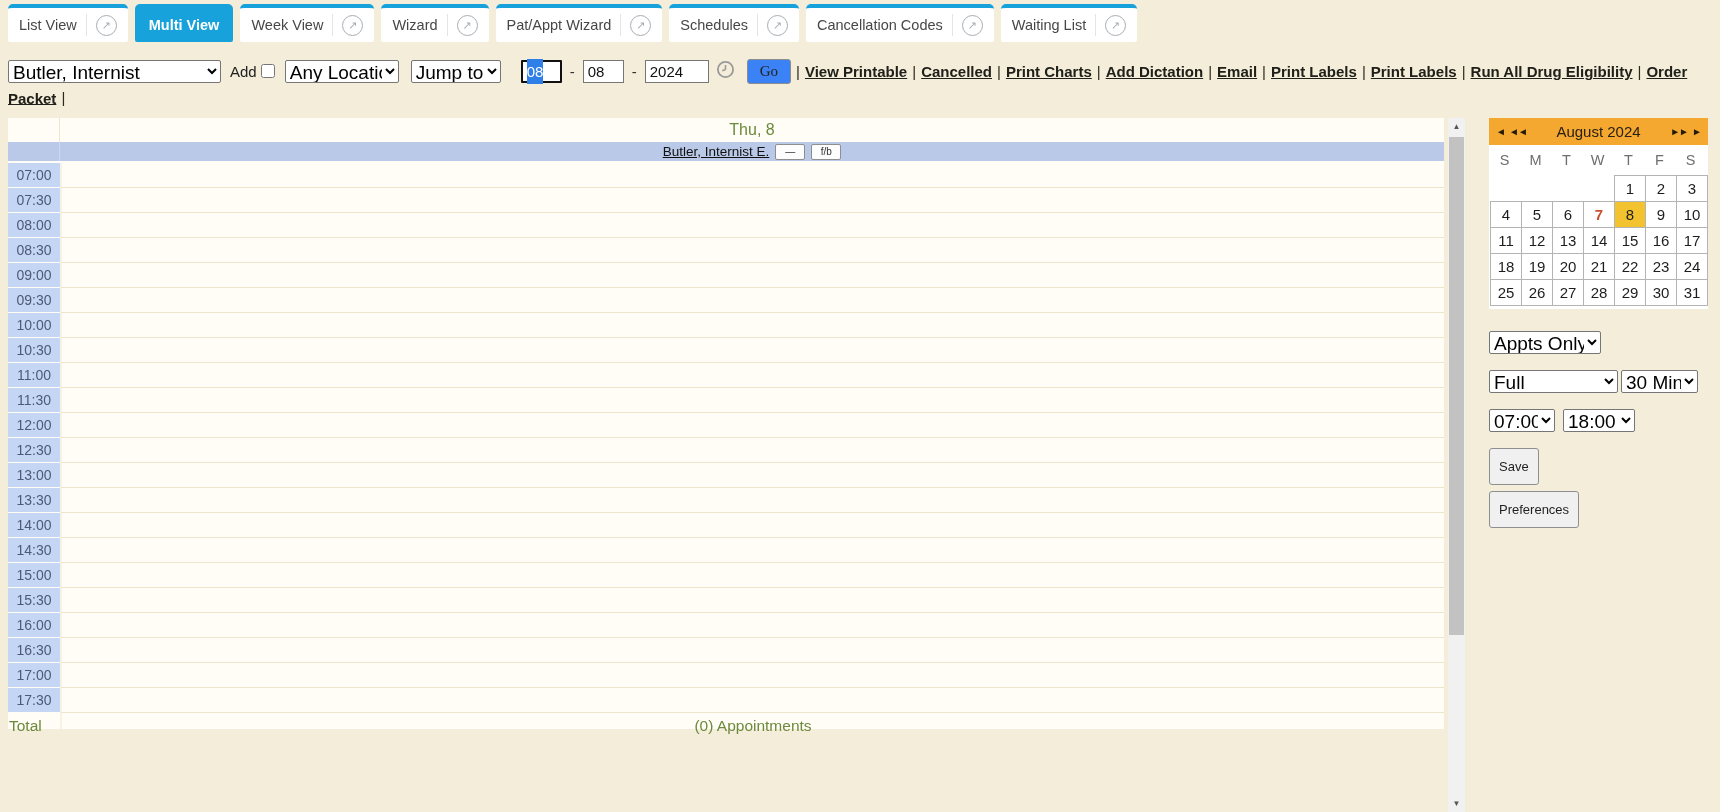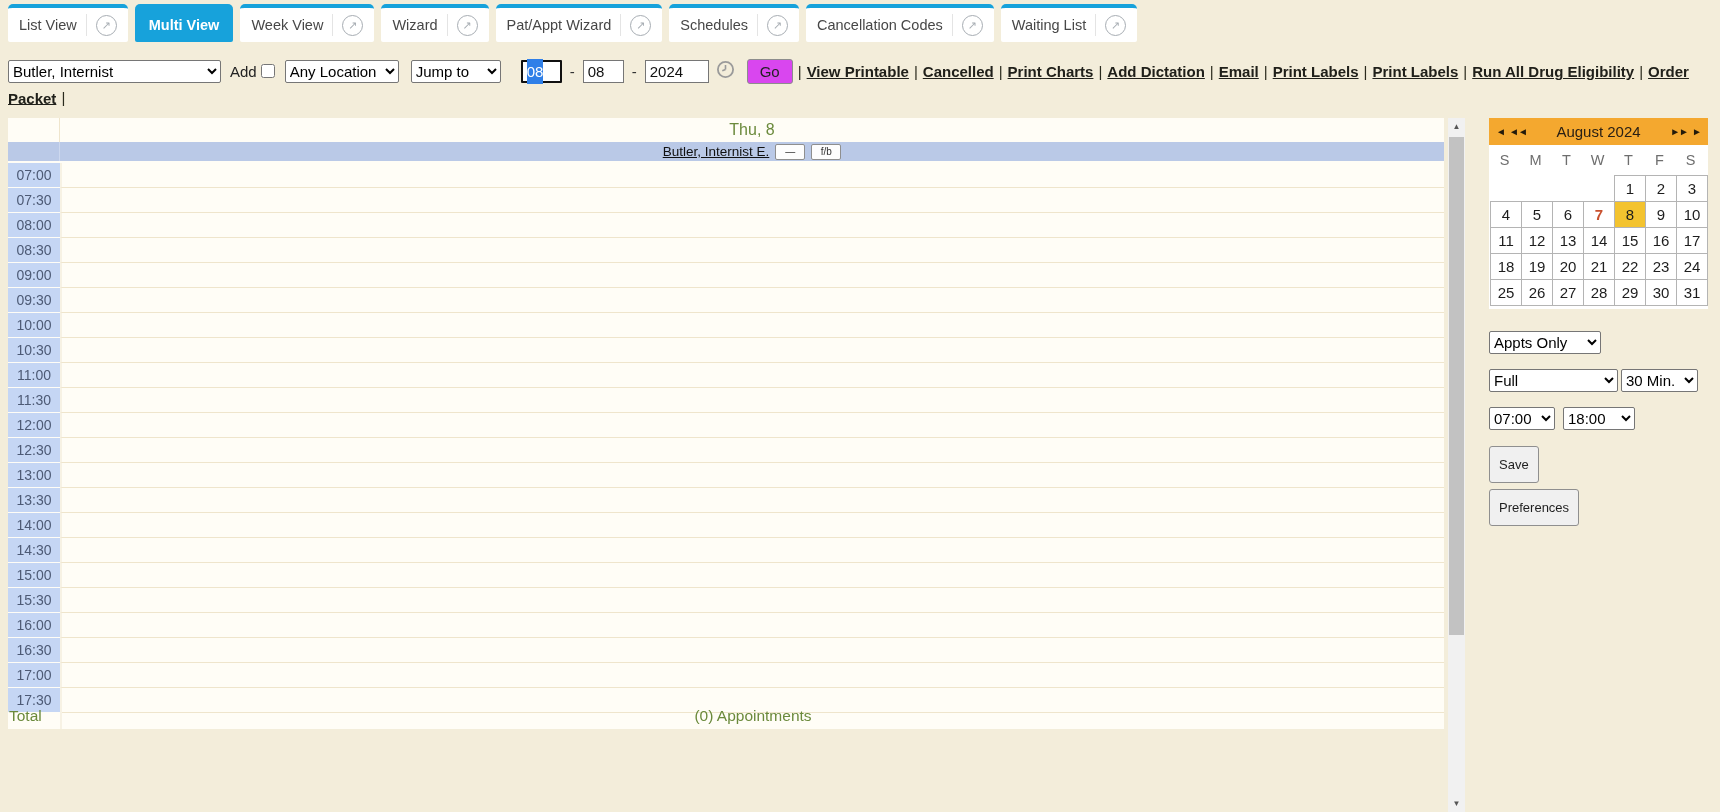--- a/index.html
+++ b/index.html
@@ -32,21 +32,21 @@
     display: inline-flex; align-items: center; justify-content: center;
     color: #a7adb3; font-size: 11px; line-height: 1;
   }
 
   
   .toolbar {
     margin: 9px 4px 0 8px; font-size: 15px; line-height: 25px;
   }
   .toolbar > * { vertical-align: middle; }
   select {
-    font-family: "Liberation Sans", sans-serif; font-size: 15px;
+    font-family: "Liberation Sans", sans-serif; font-size: 19px;
     height: 23px; border: 1px solid #767676; border-radius: 2px; background: #fff;
   }
   .sel-provider { width: 213px; }
   .sel-location { width: 114px; margin-left: 10px; }
   .sel-jump { width: 90px; margin-left: 12px; }
   .add-label { margin-left: 9px; }
   .add-check { width: 14px; height: 14px; vertical-align: middle; margin-left: 4px; }
   .date-group { display: inline-flex; align-items: center; margin-left: 20px; gap: 8px; }
   .date-field {
     display: inline-flex; align-items: center;
@@ -54,23 +54,23 @@
     border: 1px solid #767676; padding: 0 4px; font-size: 15px;
     font-family: "Liberation Sans", sans-serif; color: #111;
   }
   .date-field.focused { border: 2px solid #101010; border-radius: 1px; }
   .date-field.focused .selected-text { background: #2f7fe8; color: #fff; }
   input.date-field { border-radius: 0; }
   .date-field.year { width: 64px; }
   .date-sep { color: #333; }
   .clock-icon { margin-left: 7px; vertical-align: -4px; }
   .go-button {
-    margin-left: 12px; font-family: Liberation Sans, sans-serif; font-size: 15px;
+    margin-left: 12px; font-family: Liberation Serif, serif; font-size: 15px;
     padding: 1px 12px; height: 25px;
-    background: #d946ef; border: 1px solid #8d8d8d; border-radius: 3px; color: #222;
+    background: #3b82f6; border: 1px solid #8d8d8d; border-radius: 3px; color: #222;
   }
   .lsep { color: #2a2a1d; margin: 0 5px; }
   .tlink { color: #20201a; text-decoration: underline; cursor: pointer; font-weight: bold; }
 
   
   .main { display: flex; margin: 8px 0 0 8px; align-items: flex-start; }
 
   .schedule { width: 1436px; }
   .sch-header { display: flex; height: 24px; background: #fffdf6; }
   .sch-header .corner { width: 52px; border-right: 1px solid #efe5cc; }
@@ -91,21 +91,21 @@
   .trow { display: flex; height: 25px; }
   .tlabel {
     width: 52px; background: #c5d6f4; color: #4d5a75;
     font-size: 14px; text-align: center; line-height: 24px;
     border-bottom: 1px solid #fffdf6;
   }
   .tcell {
     flex: 1; background: #fffdf6;
     border-left: 2px solid #f7f2e4; border-bottom: 1px solid #efe5cc;
   }
-  .total-row { display: flex; height: 16px; background: #fffdf6; align-items: flex-end; }
+  .total-row { display: flex; height: 16px; background: #fffdf6; }
   .total-row .tot-label {
     width: 52px; color: #6b8a3c; font-size: 15.5px; line-height: 26px; padding-left: 1px;
   }
   .total-row .tot-val {
     flex: 1; text-align: center; color: #6b8a3c; font-size: 15.5px; line-height: 26px;
     border-left: 2px solid #f7f2e4;
   }
 
   
   .vscroll {

